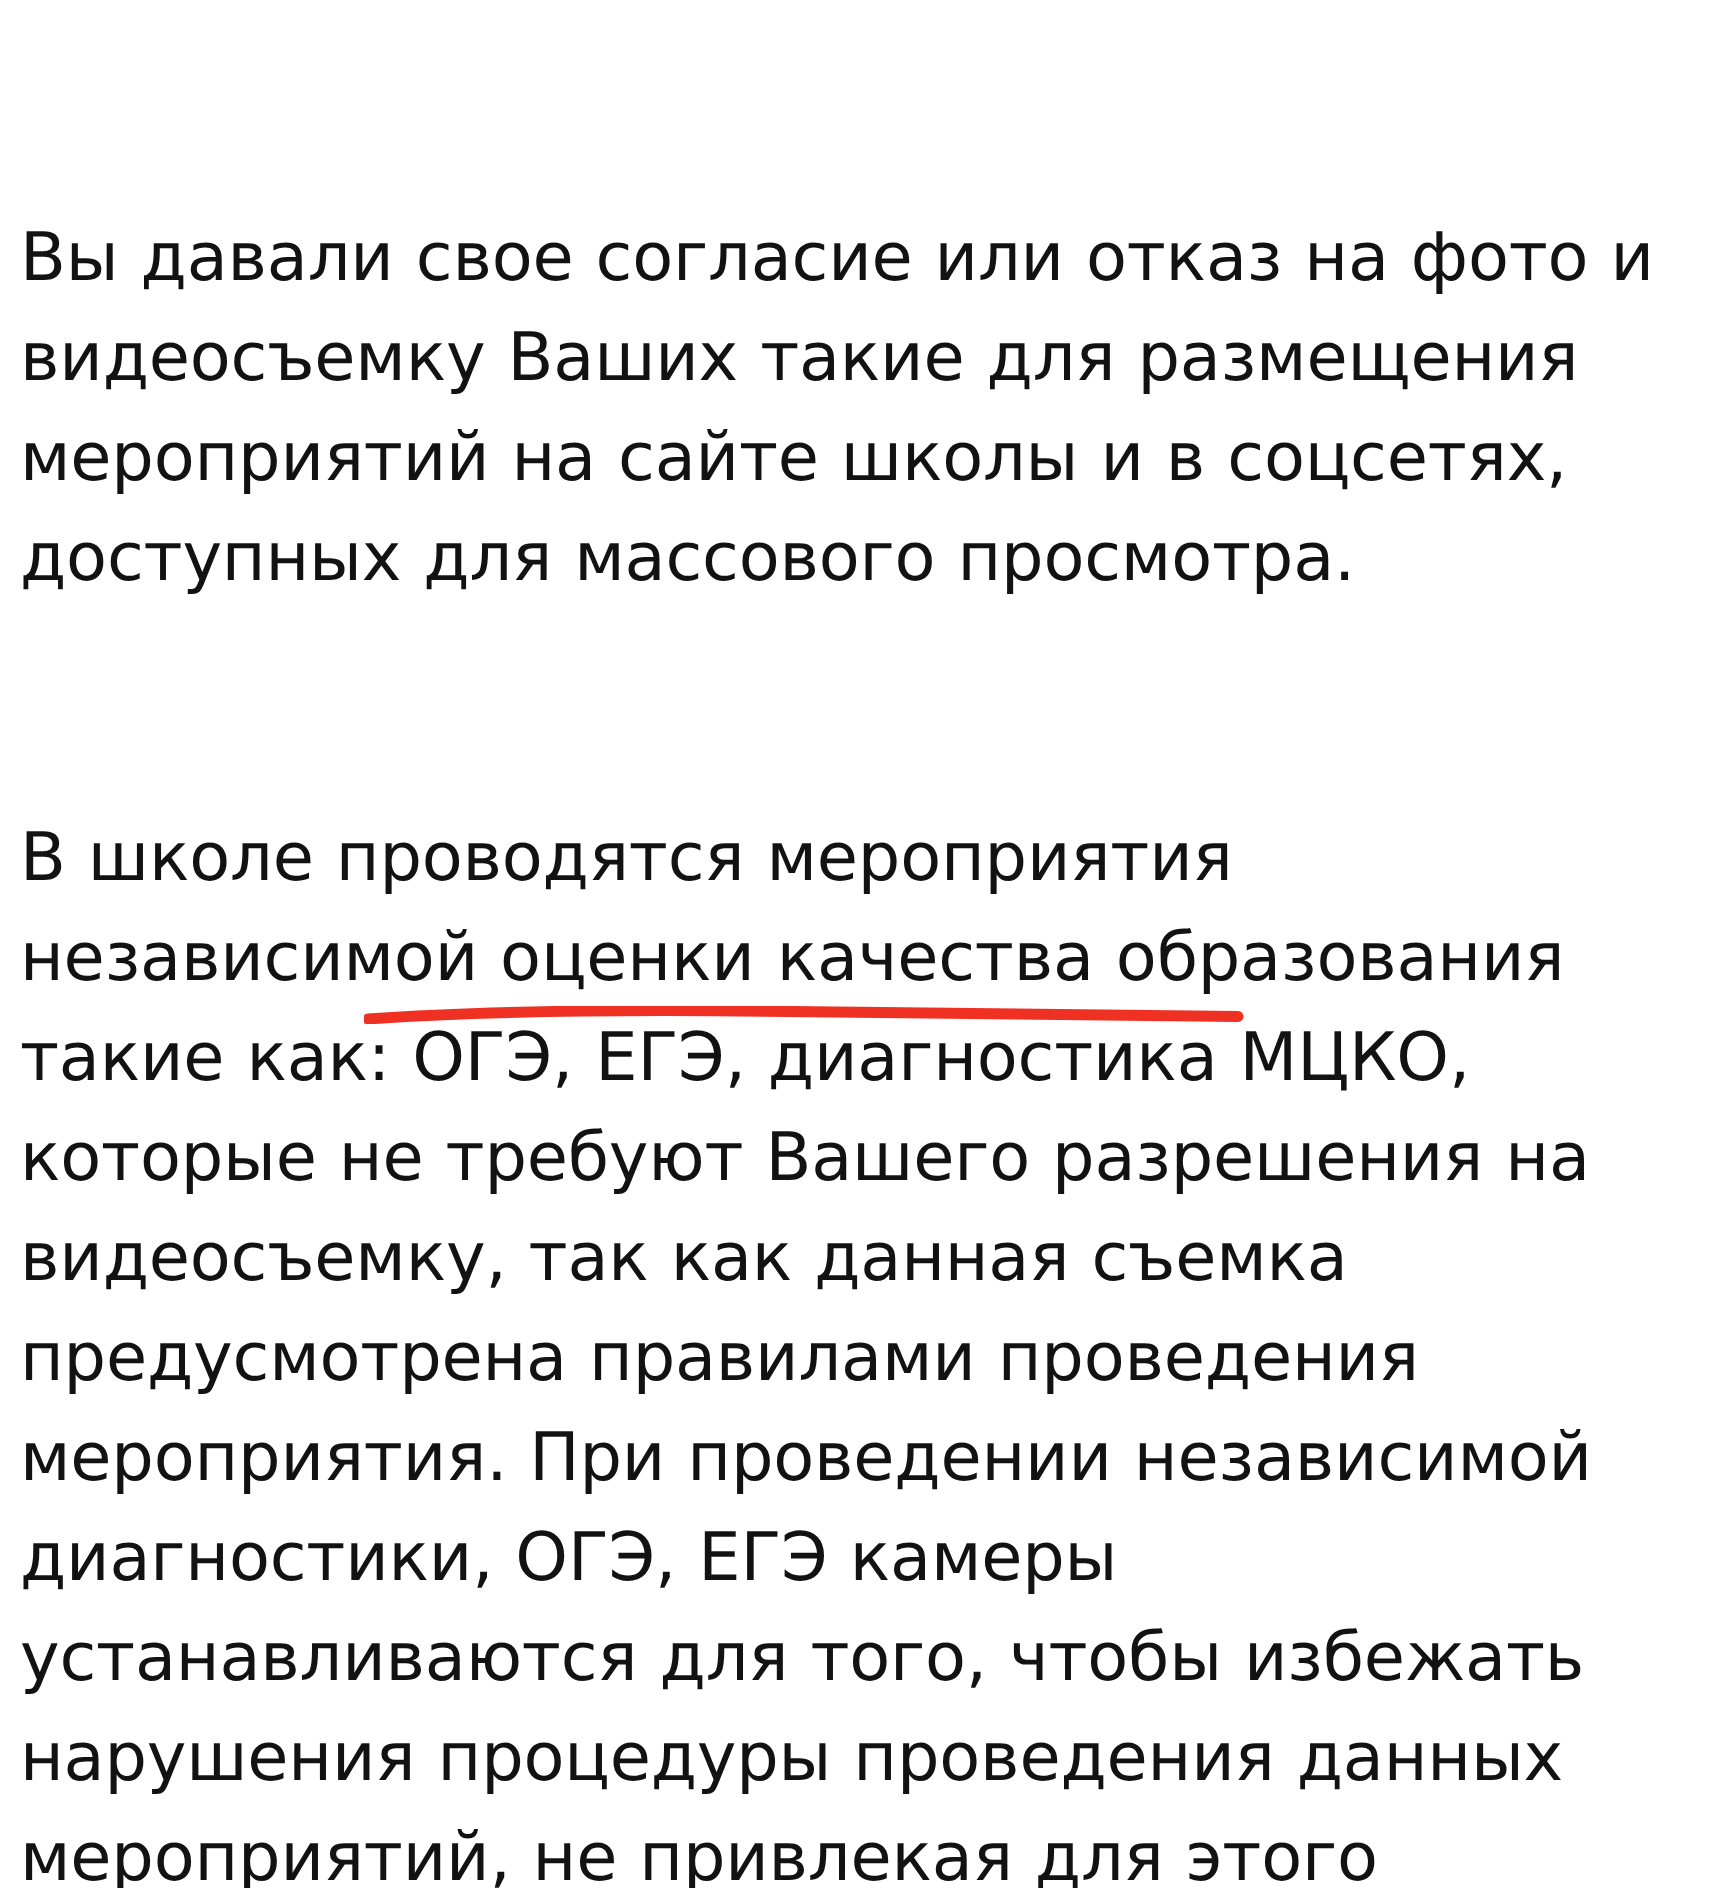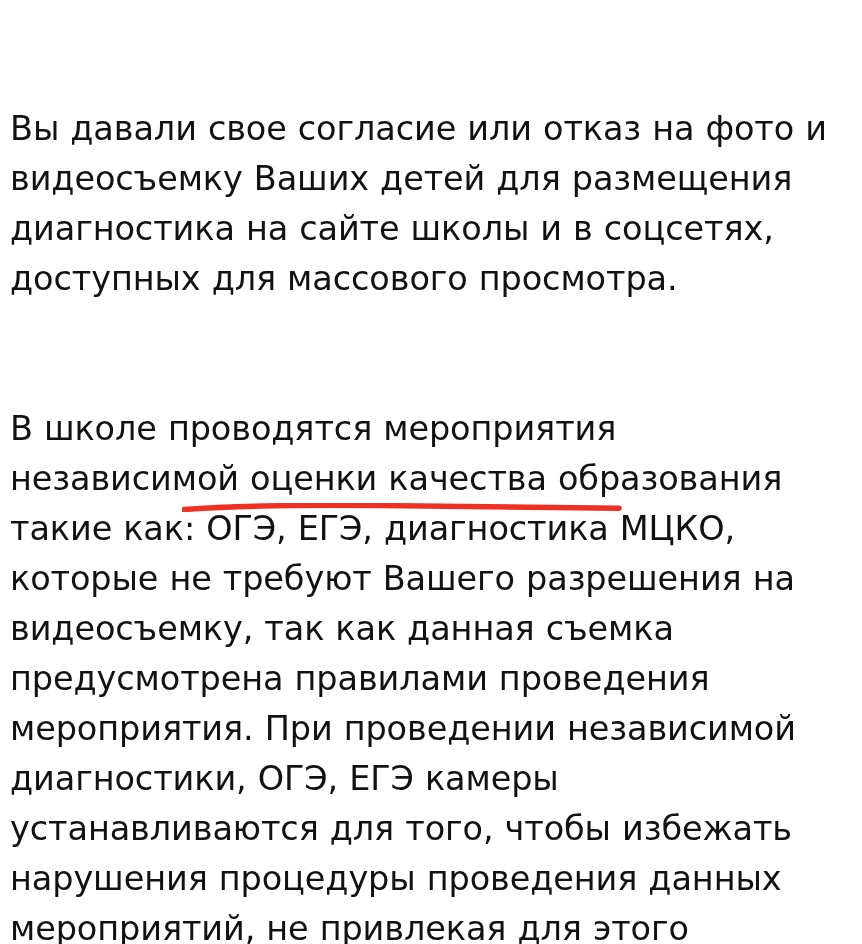--- a/index.html
+++ b/index.html
@@ -45,21 +45,21 @@
     display: block;
     width: 100%;
     height: 100%;
   }
 </style>
 </head>
 <body>
 
 <div class="page">
   <div class="text-block">
-    <p class="para">Вы давали свое согласие или отказ на фото и видеосъемку Ваших детей для размещения диагностика на сайте школы и в соцсетях, доступных для массового просмотра.</p>
+    <p class="para">Вы давали свое согласие или отказ на фото и видеосъемку Ваших такие для размещения мероприятий на сайте школы и в соцсетях, доступных для массового просмотра.</p>
     <p class="para">В школе проводятся мероприятия независимой оценки качества образования такие как: ОГЭ, ЕГЭ, диагностика МЦКО, которые не требуют Вашего разрешения на видеосъемку, так как данная съемка предусмотрена правилами проведения мероприятия. При проведении независимой диагностики, ОГЭ, ЕГЭ камеры устанавливаются для того, чтобы избежать нарушения процедуры проведения данных мероприятий, не привлекая для этого сторонних</p>
   </div>
   <div class="underline-mark">
     <svg viewBox="0 0 440 9" preserveAspectRatio="none" aria-hidden="true">
       <path d="M2,6.5 C60,2.4 130,1.8 200,2.6 C275,3.4 350,4.6 437,5.2" fill="none" stroke="#ef3124" stroke-width="5.5" stroke-linecap="round"></path>
     </svg>
   </div>
 </div>
 
 </body></html>

